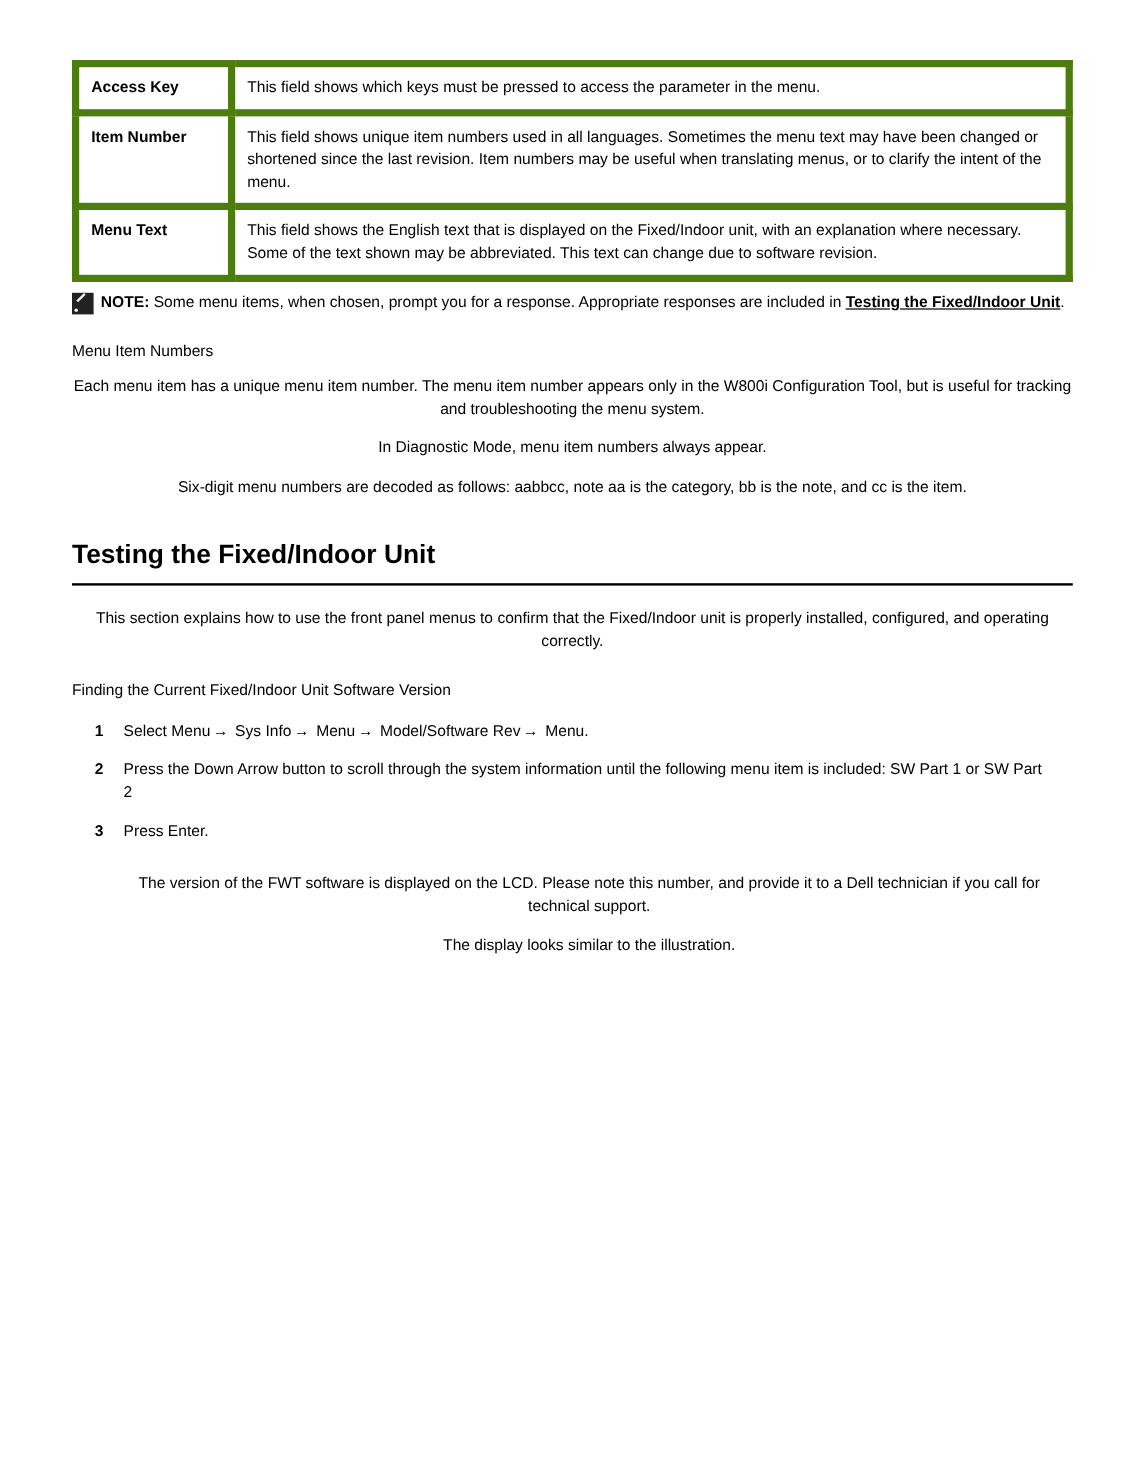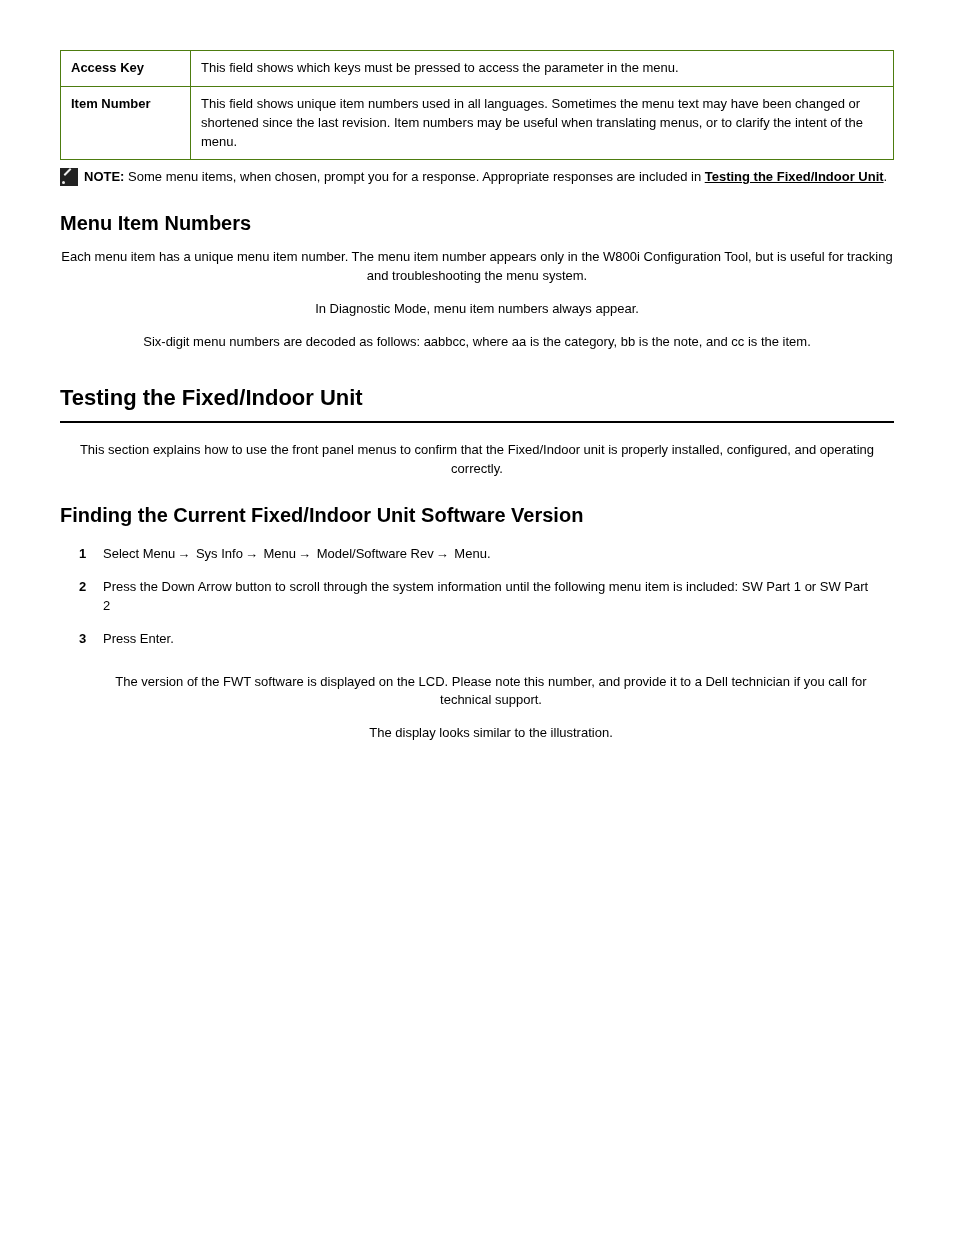--- a/index.html
+++ b/index.html
@@ -11,31 +11,31 @@
     font-size: 13px;
     line-height: 1.45;
     color: #000;
   }
   table {
     border-collapse: collapse;
     width: 100%;
     margin-bottom: 8px;
   }
   td {
-    border: 1px solid #4d7c0f;
+    border: 6px solid #4d7c0f;
     padding: 8px 10px;
     vertical-align: top;
   }
   td.col1 {
     width: 130px;
     font-weight: bold;
   }
   .note-row {
     display: flex;
-    align-items: flex-start;
+    align-items: flex-end;
     margin: 6px 0 18px 0;
     gap: 6px;
   }
   .note-icon {
     width: 18px;
     height: 18px;
     flex: 0 0 18px;
     background: #222;
     position: relative;
   }
@@ -51,22 +51,22 @@
     content: "";
     position: absolute;
     left: 2px; bottom: 2px;
     width: 3px; height: 3px;
     border-radius: 50%;
     background: #eee;
   }
   .note-text .label { font-weight: bold; }
   .note-text .link { font-weight: bold; text-decoration: underline; }
   h2.subsection {
-    font-size: 20px;
-    font-weight: bold;
+    font-size: 13px;
+    font-weight: normal;
     margin: 22px 0 10px 0;
   }
   p { margin: 0 0 14px 0; text-align: center; }
   .bold { font-weight: normal; }
   h1.section {
     font-size: 22px;
     font-weight: bold;
     border-bottom: 2px solid #000;
     padding-bottom: 8px;
     margin: 30px 0 18px 0;
@@ -98,35 +98,39 @@
 <table>
   <tbody>
     <tr>
       <td class="col1">Access Key</td>
       <td>This field shows which keys must be pressed to access the parameter in the menu.</td>
     </tr>
     <tr>
       <td class="col1">Item Number</td>
       <td>This field shows unique item numbers used in all languages. Sometimes the menu text may have been changed or shortened since the last revision. Item numbers may be useful when translating menus, or to clarify the intent of the menu.</td>
     </tr>
+    <tr>
+      <td class="col1">Menu Text</td>
+      <td>This field shows the English text that is displayed on the Fixed/Indoor unit, with an explanation where necessary. Some of the text shown may be abbreviated. This text can change due to software revision.</td>
+    </tr>
   </tbody>
 </table>
 
 <div class="note-row">
   <span class="note-icon"></span>
   <div class="note-text">
     <span class="label">NOTE:</span><span> Some menu items, when chosen, prompt you for a response. Appropriate responses are included in </span><span class="link">Testing the Fixed/Indoor Unit</span><span>.</span>
   </div>
 </div>
 
 <h2 class="subsection">Menu Item Numbers</h2>
 <p>Each menu item has a unique menu item number. The menu item number appears only in the W800i Configuration Tool, but is useful for tracking and troubleshooting the menu system.</p>
 <p>In Diagnostic Mode, menu item numbers always appear.</p>
 <p>
-  <span>Six-digit menu numbers are decoded as follows: </span><span class="bold">aabbcc</span><span>, where </span><span class="bold">aa</span><span> is the category, </span><span class="bold">bb</span><span> is the note, and </span><span class="bold">cc</span><span> is the item.</span>
+  <span>Six-digit menu numbers are decoded as follows: </span><span class="bold">aabbcc</span><span>, note </span><span class="bold">aa</span><span> is the category, </span><span class="bold">bb</span><span> is the note, and </span><span class="bold">cc</span><span> is the item.</span>
 </p>
 
 <h1 class="section">Testing the Fixed/Indoor Unit</h1>
 
 <p>This section explains how to use the front panel menus to confirm that the Fixed/Indoor unit is properly installed, configured, and operating correctly.</p>
 
 <h2 class="subsection">Finding the Current Fixed/Indoor Unit Software Version</h2>
 
 <ol class="numbered">
   <li>

